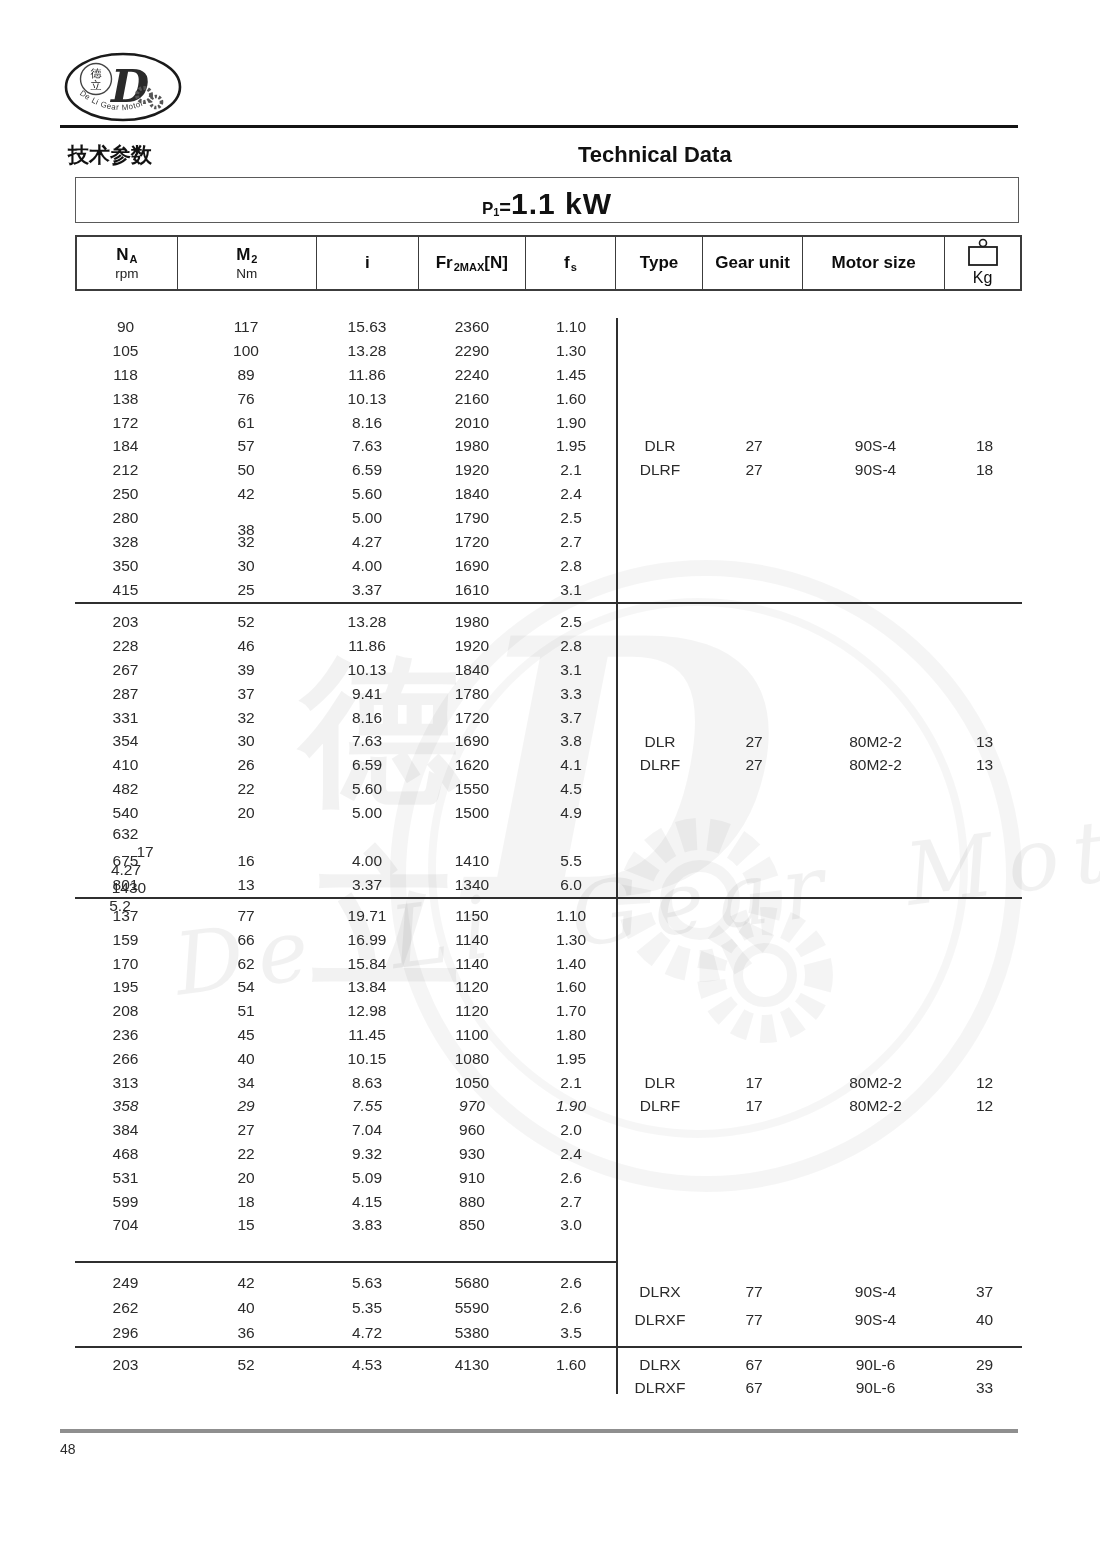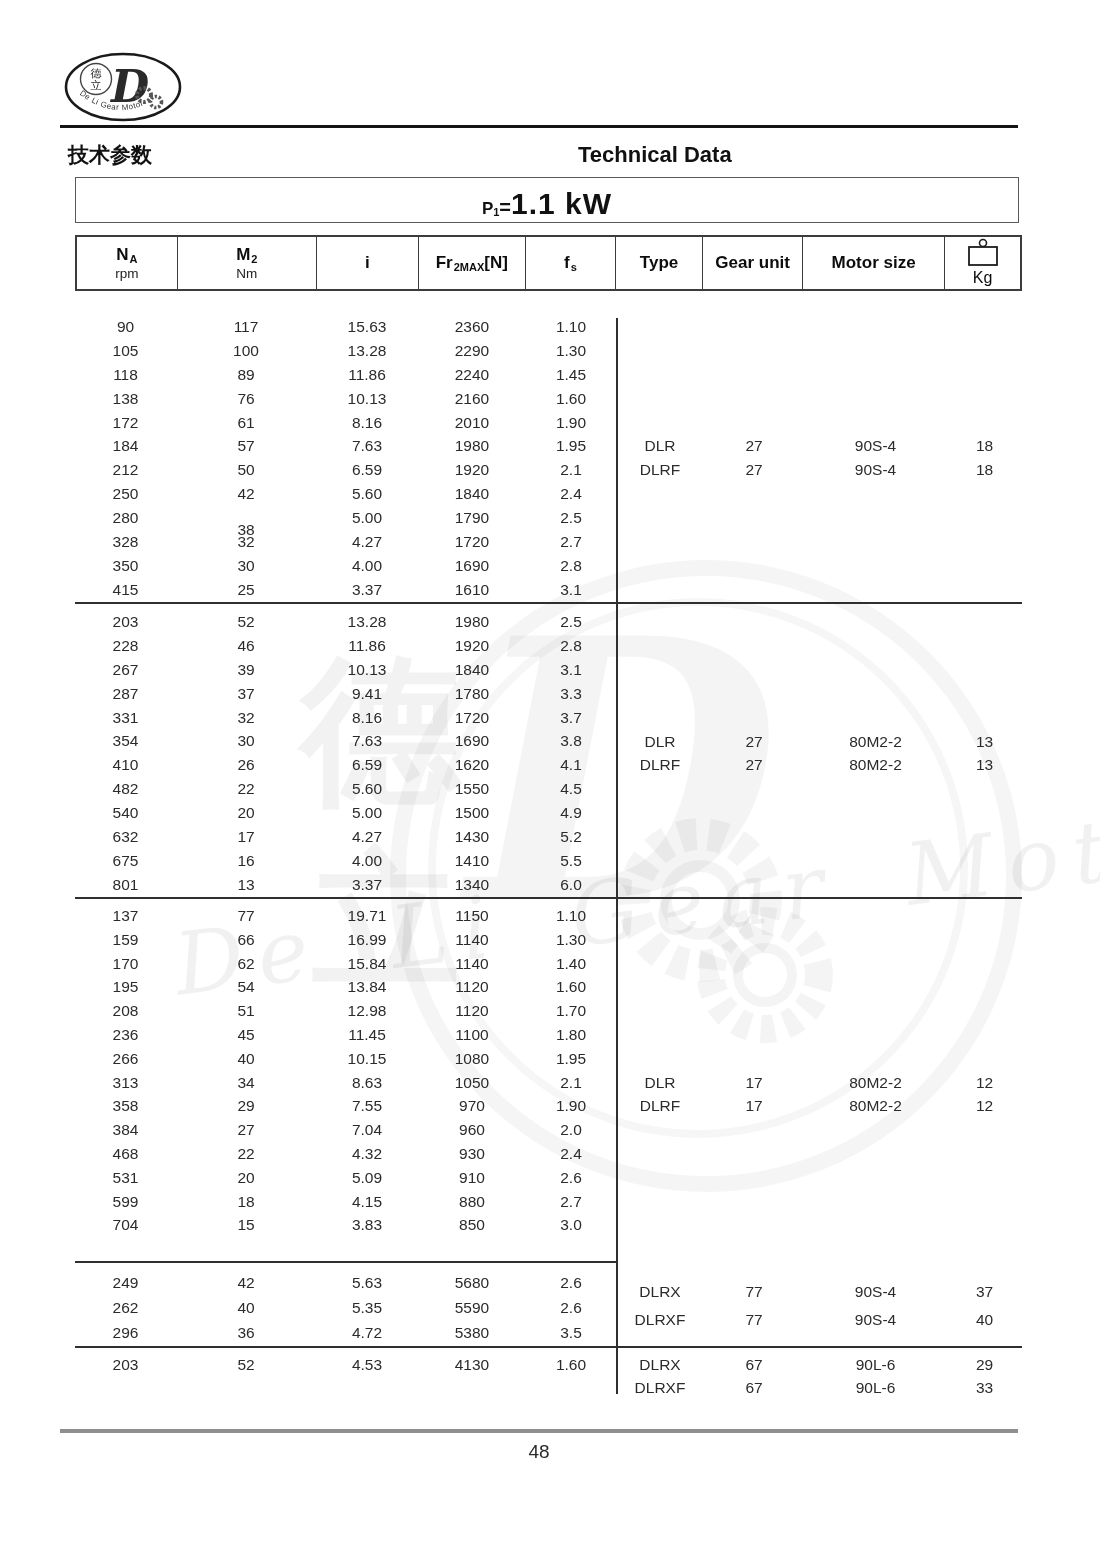--- a/index.html
+++ b/index.html
@@ -63,22 +63,22 @@
   .trow{display:flex;}
   .tcell{box-sizing:border-box;text-align:center;font-size:15.5px;color:#2b2b2b;
     display:flex;align-items:center;justify-content:center;}
   .types{position:absolute;left:541px;top:0;width:406px;}
   .type-row{position:absolute;display:flex;width:406px;}
   .sep{background:#2f2f2f;height:2px;}
   .sep.full{width:947px;}
   .sep.left{width:543px;}
   
   .bottom-rule{position:absolute;left:60px;top:1429px;width:958px;height:4px;background:#8f8f8f;z-index:2;}
-  .page-num{position:absolute;left:60px;top:1441px;width:958px;text-align:center;
-    font-size:19px;color:#2b2b2b;z-index:2;}
+  .page-num{position:absolute;left:60px;top:1441px;width:958px;text-align:left;
+    font-size:14px;color:#2b2b2b;z-index:2;}
 </style>
 </head>
 <body>
 
 <div class="page">
 
   <div class="watermark">
     <div class="wm-ring wm-ring1"></div>
     <div class="wm-ring wm-ring1b"></div>
     <div class="wm-char wm-de">德</div>
@@ -324,21 +324,21 @@
           <div class="tcell" style="width: 108px;">1550</div>
           <div class="tcell" style="width: 90px;">4.5</div>
         </div>
         <div class="trow" style="height: 23.95px;">
           <div class="tcell" style="width: 101px;">540</div>
           <div class="tcell" style="width: 140px;">20</div>
           <div class="tcell" style="width: 102px;">5.00</div>
           <div class="tcell" style="width: 108px;">1500</div>
           <div class="tcell" style="width: 90px;">4.9</div>
         </div>
-        <div class="trow" style="height: 23.95px;">
+        <div class="trow" style="height: 23.95px; flex-direction: column;">
           <div class="tcell" style="width: 101px;">632</div>
           <div class="tcell" style="width: 140px;">17</div>
           <div class="tcell" style="width: 102px;">4.27</div>
           <div class="tcell" style="width: 108px;">1430</div>
           <div class="tcell" style="width: 90px;">5.2</div>
         </div>
         <div class="trow" style="height: 23.95px;">
           <div class="tcell" style="width: 101px;">675</div>
           <div class="tcell" style="width: 140px;">16</div>
           <div class="tcell" style="width: 102px;">4.00</div>
@@ -418,38 +418,38 @@
           <div class="tcell" style="width: 108px;">1080</div>
           <div class="tcell" style="width: 90px;">1.95</div>
         </div>
         <div class="trow" style="height: 23.8px;">
           <div class="tcell" style="width: 101px;">313</div>
           <div class="tcell" style="width: 140px;">34</div>
           <div class="tcell" style="width: 102px;">8.63</div>
           <div class="tcell" style="width: 108px;">1050</div>
           <div class="tcell" style="width: 90px;">2.1</div>
         </div>
-        <div class="trow" style="height: 23.8px;">
+        <div class="trow" style="height: 23.8px; font-style: italic;">
           <div class="tcell" style="width: 101px;">358</div>
           <div class="tcell" style="width: 140px;">29</div>
           <div class="tcell" style="width: 102px;">7.55</div>
           <div class="tcell" style="width: 108px;">970</div>
           <div class="tcell" style="width: 90px;">1.90</div>
         </div>
         <div class="trow" style="height: 23.8px;">
           <div class="tcell" style="width: 101px;">384</div>
           <div class="tcell" style="width: 140px;">27</div>
           <div class="tcell" style="width: 102px;">7.04</div>
           <div class="tcell" style="width: 108px;">960</div>
           <div class="tcell" style="width: 90px;">2.0</div>
         </div>
         <div class="trow" style="height: 23.8px;">
           <div class="tcell" style="width: 101px;">468</div>
           <div class="tcell" style="width: 140px;">22</div>
-          <div class="tcell" style="width: 102px;">4.32</div>
+          <div class="tcell" style="width: 102px;">9.32</div>
           <div class="tcell" style="width: 108px;">930</div>
           <div class="tcell" style="width: 90px;">2.4</div>
         </div>
         <div class="trow" style="height: 23.8px;">
           <div class="tcell" style="width: 101px;">531</div>
           <div class="tcell" style="width: 140px;">20</div>
           <div class="tcell" style="width: 102px;">5.09</div>
           <div class="tcell" style="width: 108px;">910</div>
           <div class="tcell" style="width: 90px;">2.6</div>
         </div>

